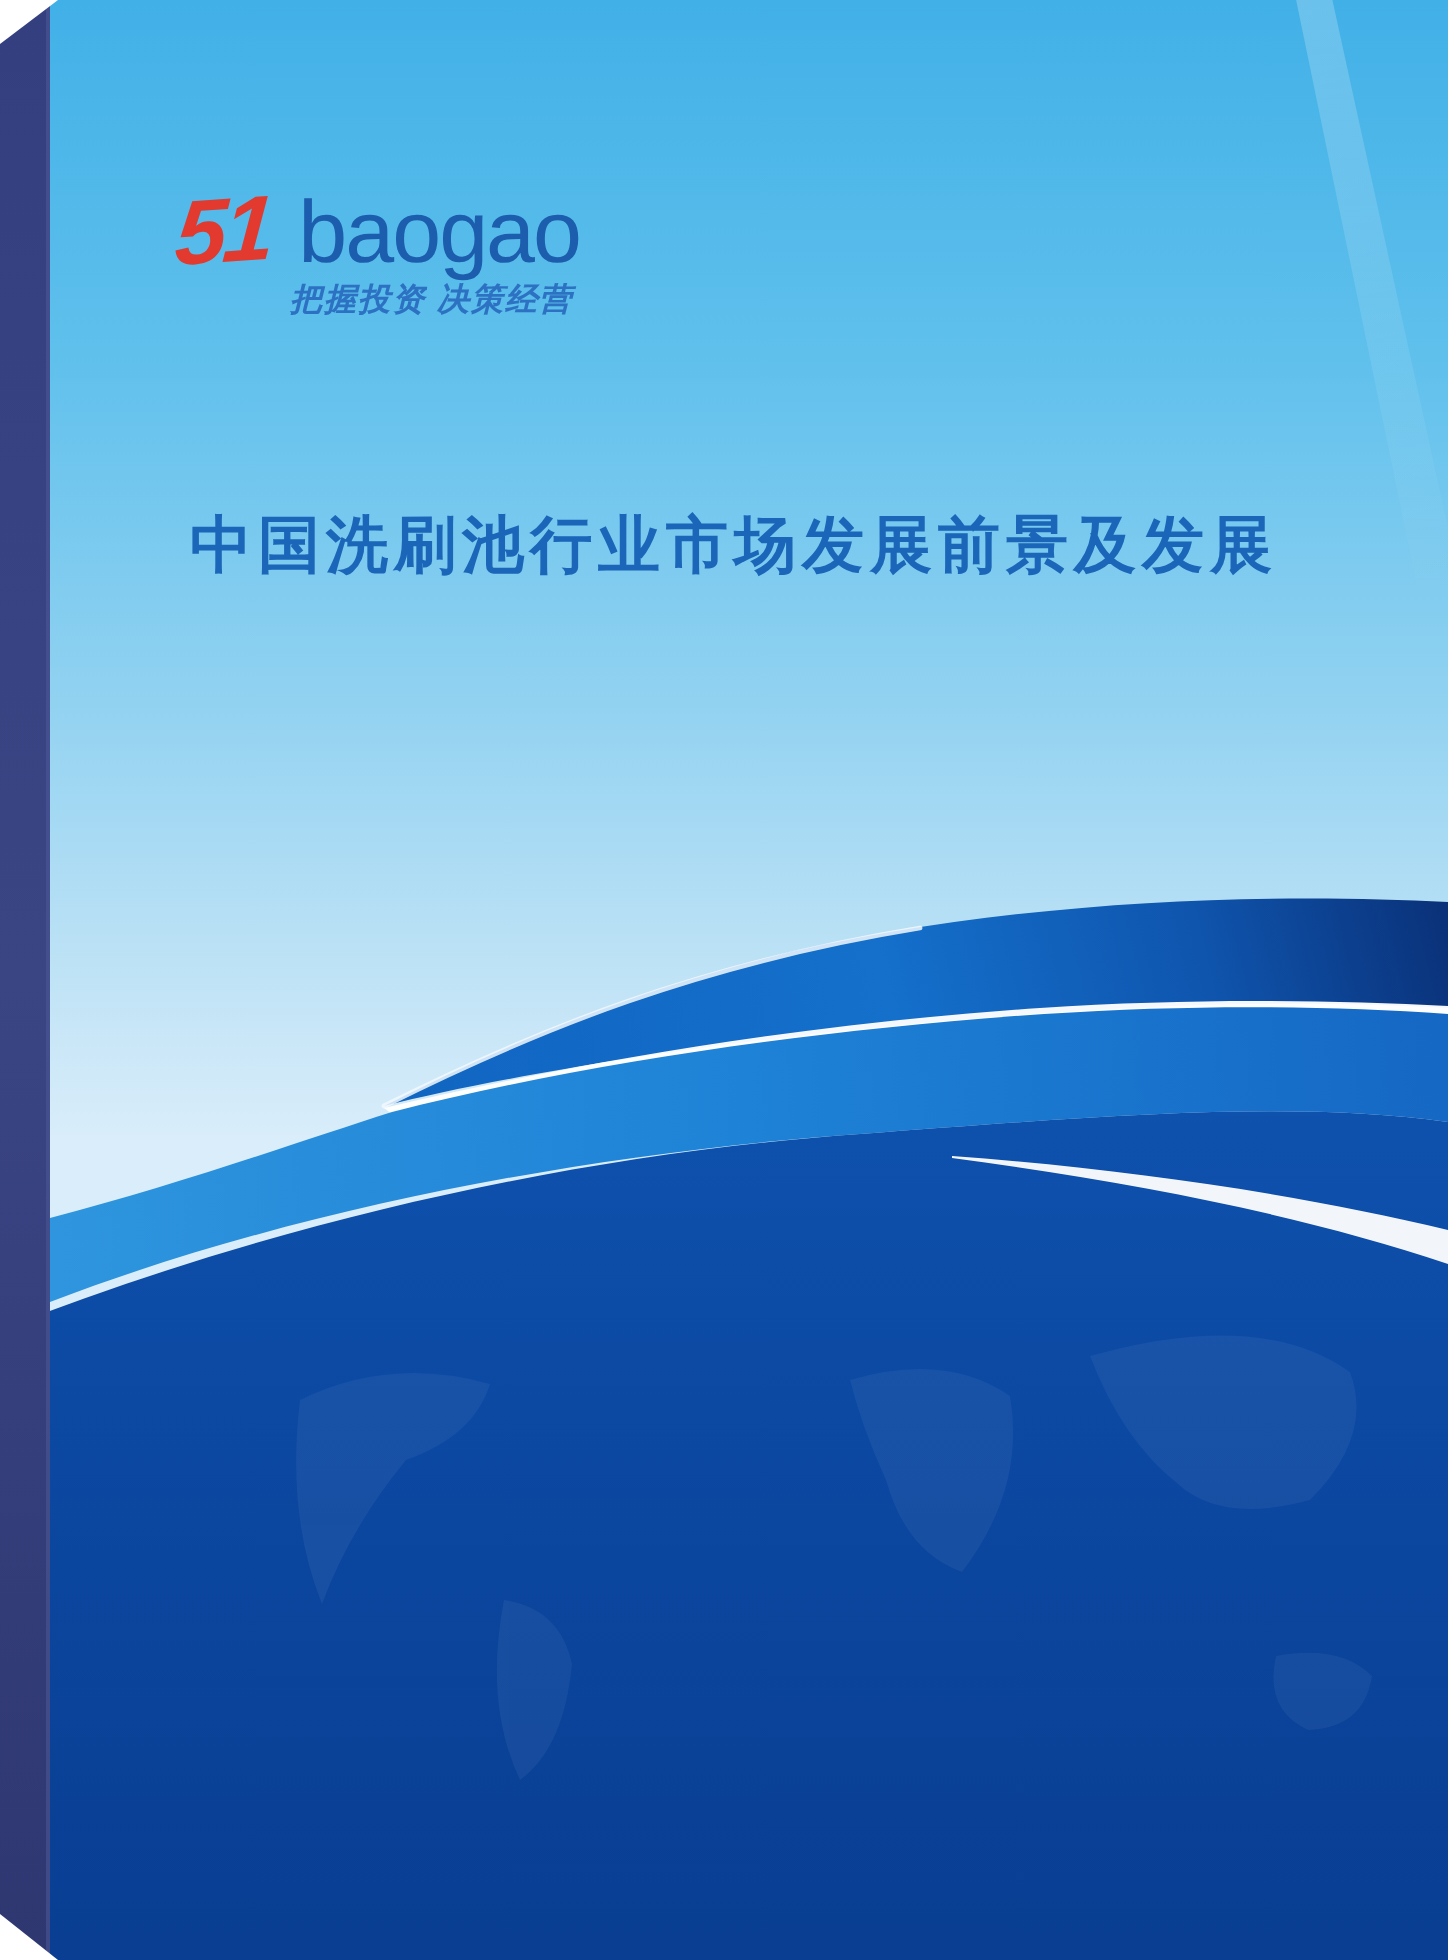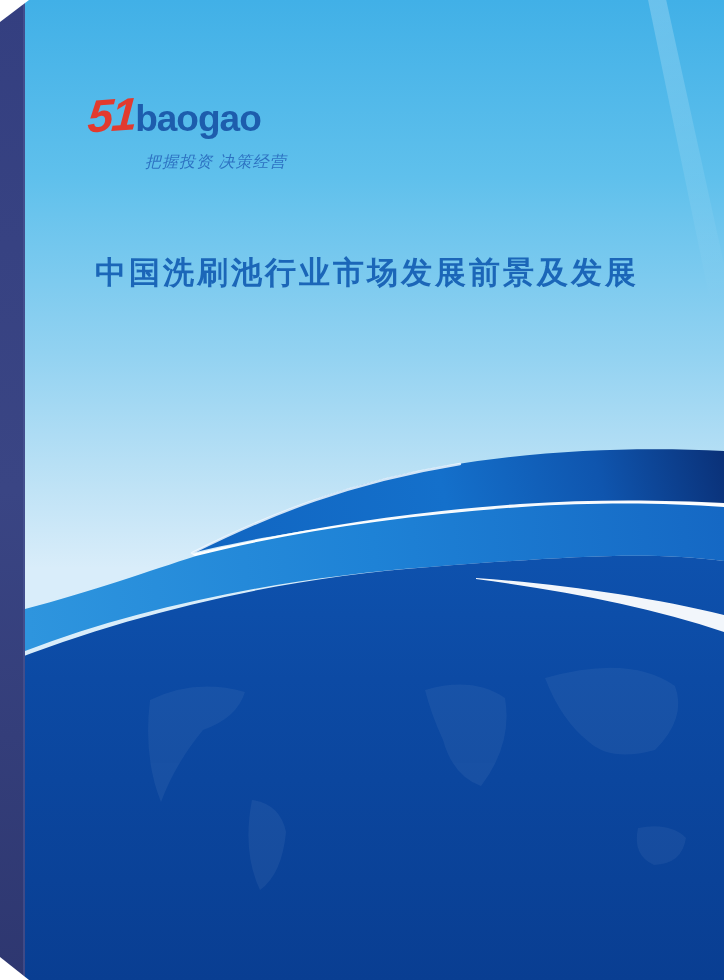--- a/index.html
+++ b/index.html
@@ -19,29 +19,29 @@
     user-select:none;
   }
   .logo-number{
     font-size:46px;font-weight:bold;font-style:italic;
     color:#e23a2e;
     transform:skewX(-8deg) rotate(-4deg);
     letter-spacing:-2px;
     line-height:1;
   }
   .logo-name{
-    font-size:37px;font-weight:bold;
+    font-size:44px;font-weight:normal;
     color:#1d5dad;
     letter-spacing:-1px;
     line-height:1;
-    margin-left:0;
+    margin-left:14px;
   }
   .logo-tagline{
-    position:absolute;left:145px;top:152px;
-    font-size:16px;font-weight:normal;font-style:italic;
+    position:absolute;left:145px;top:140px;
+    font-size:16px;font-weight:bold;font-style:italic;
     color:#2d72c2;
     letter-spacing:1px;
     white-space:nowrap;
   }
 
   
   .title{
     position:absolute;left:95px;top:250px;width:590px;
     color:#1b66b8;
     font-size:31px;font-weight:600;

